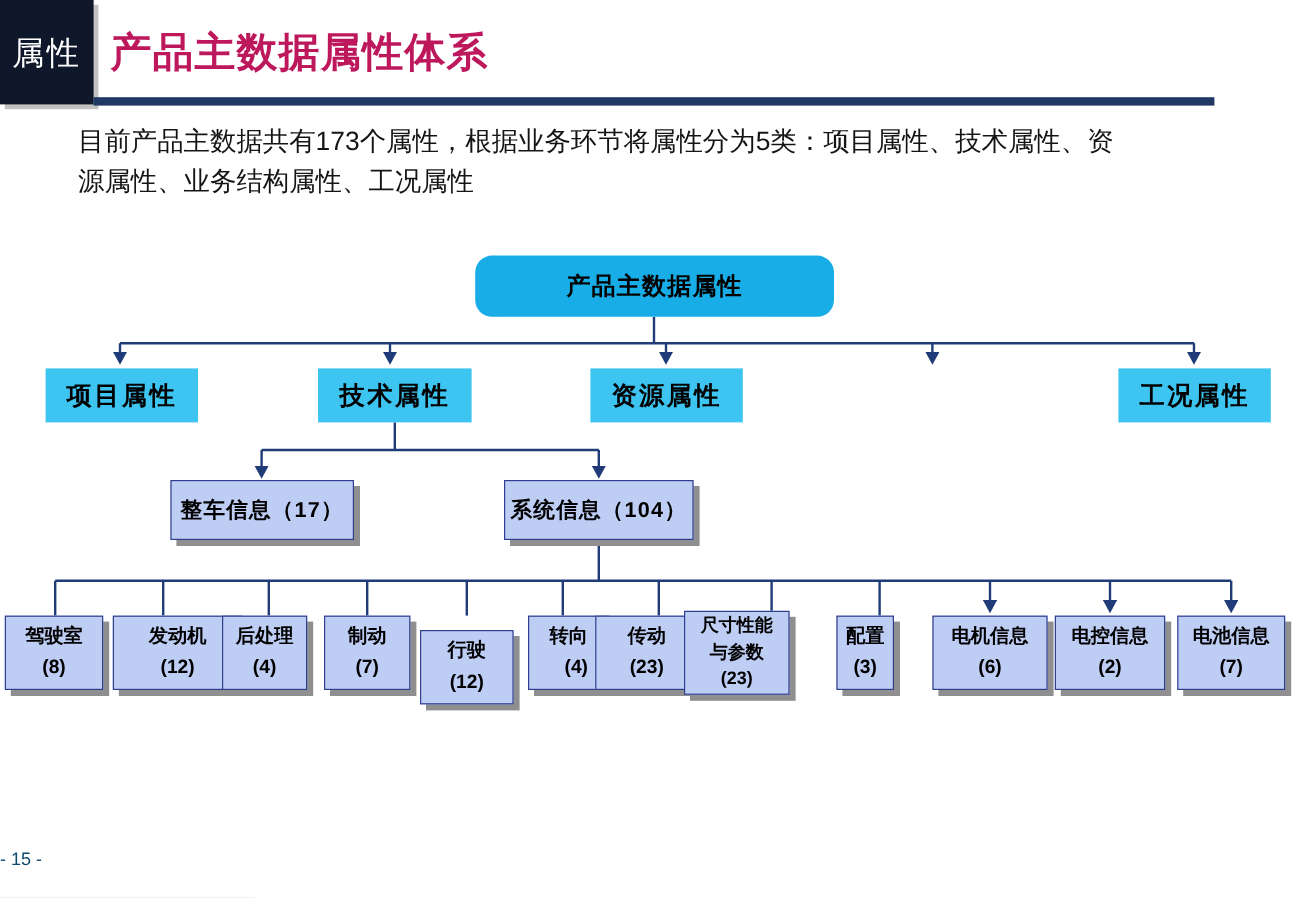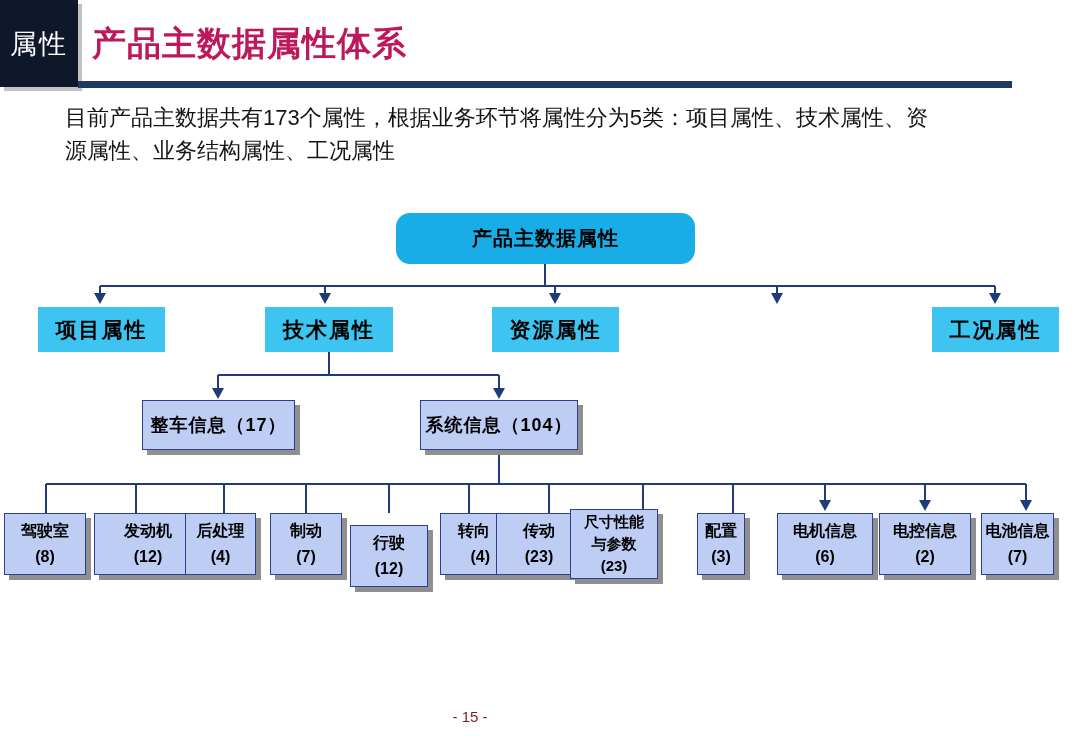--- a/index.html
+++ b/index.html
@@ -61,25 +61,25 @@
   .l4-1{left:94px;width:108px;}
   .l4-2{left:185px;width:71px;}
   .l4-3{left:270px;width:72px;}
   .l4-4{left:350px;width:78px;margin-top:12px;}
   .l4-5{left:440px;width:68px;text-align:right;}
   .l4-6{left:496px;width:86px;}
   .l4-7{left:570px;width:88px;}
   .l4-8{left:697px;width:48px;}
   .l4-9{left:777px;width:96px;}
   .l4-10{left:879px;width:92px;}
-  .l4-11{left:981px;width:73px;}
+  .l4-11{left:981px;width:90px;}
   
   .footer{
-    position:absolute;left:0;top:708px;width:940px;text-align:center;
-    color:#7f1d1d;font-size:15px;
+    position:absolute;left:0;top:708px;width:940px;text-align:left;
+    color:#0c4a6e;font-size:15px;
   }
 </style>
 </head>
 <body>
 
 <div class="slide">
 
   <div class="corner-block">
     <span>属性</span>
   </div>

